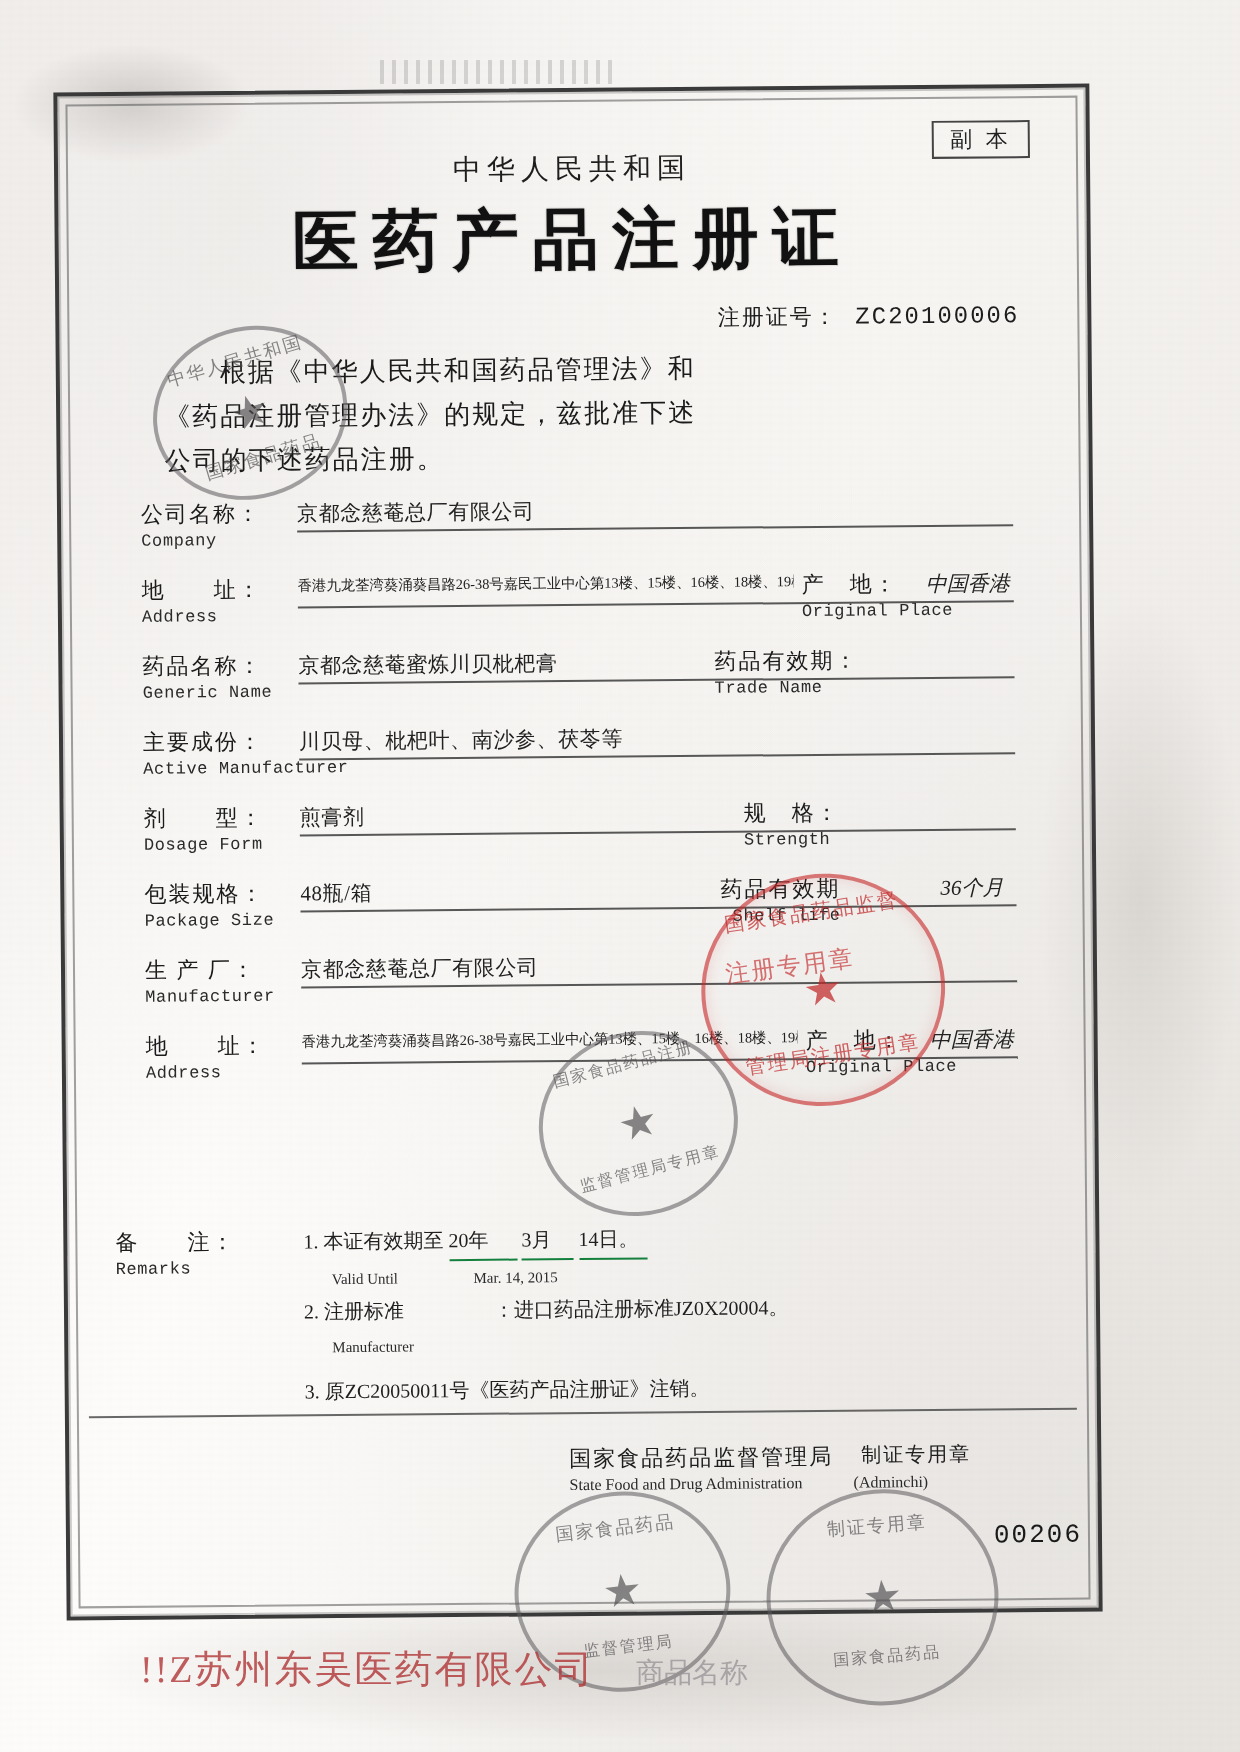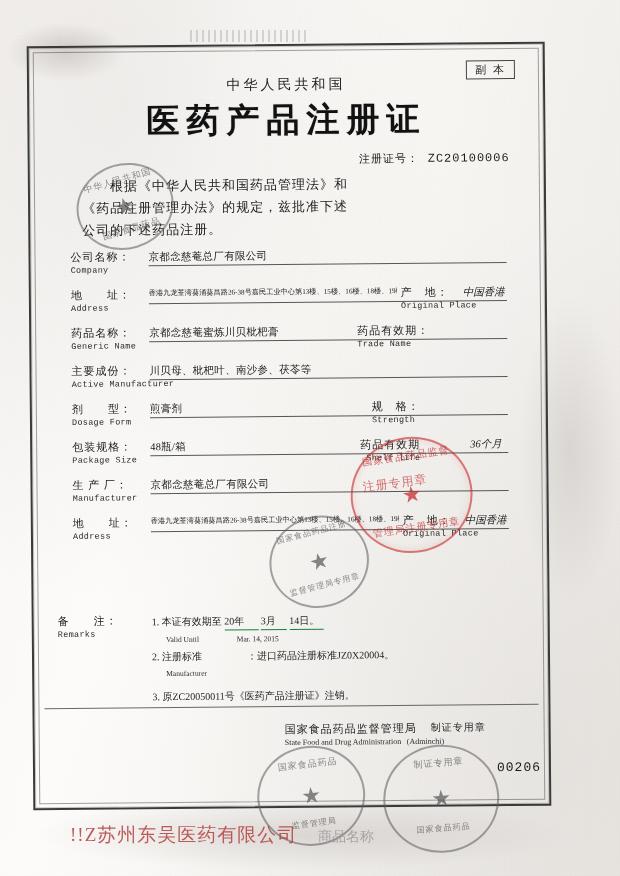--- a/index.html
+++ b/index.html
@@ -208,21 +208,21 @@
   }
   #footer-admin-en {
     position: absolute; left: 250px; top: 692px;
     font-size: 8px; color: #2a2a2a; white-space: nowrap;
   }
   #footer-admin2 {
     position: absolute; left: 396px; top: 676px;
     font-size: 10px; letter-spacing: 1px; color: #1d1d1d; white-space: nowrap;
   }
   #footer-admin2-en {
-    position: absolute; left: 372px; top: 692px;
+    position: absolute; left: 392px; top: 692px;
     font-size: 8px; color: #2a2a2a; white-space: nowrap;
   }
   #footer-number {
     position: absolute; right: 8px; top: 716px;
     font-family: "Liberation Mono", monospace;
     font-size: 13px; letter-spacing: 1px; color: #1a1a1a;
   }
 
   
   .seal {

